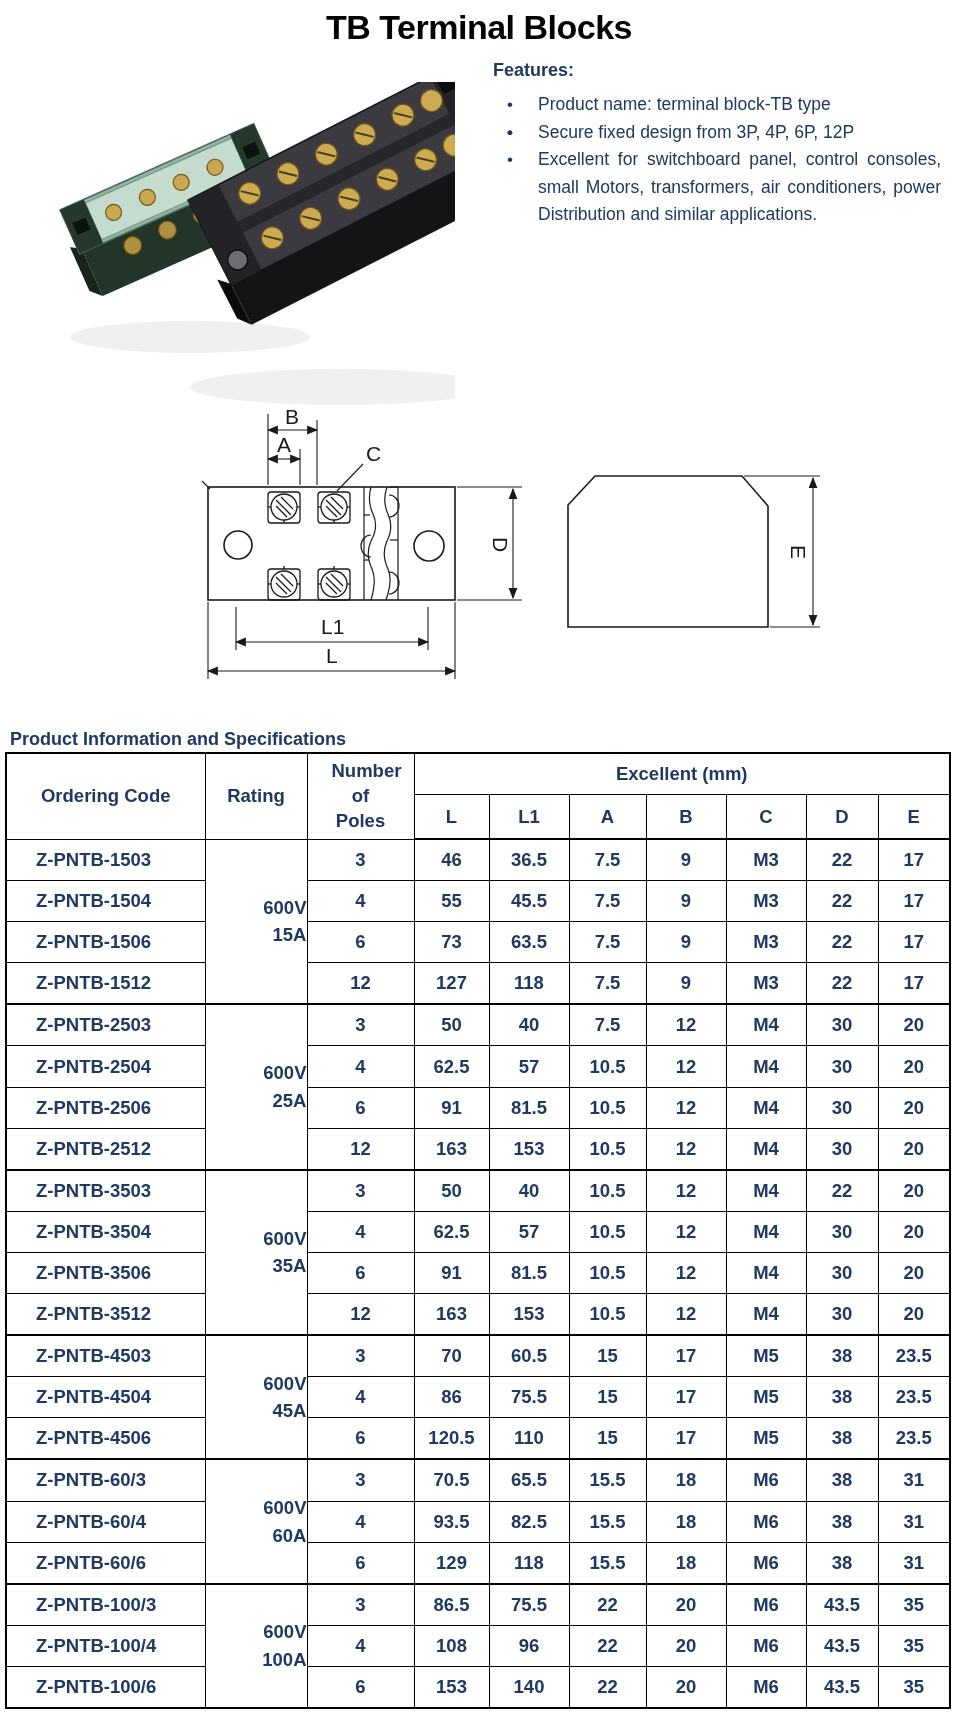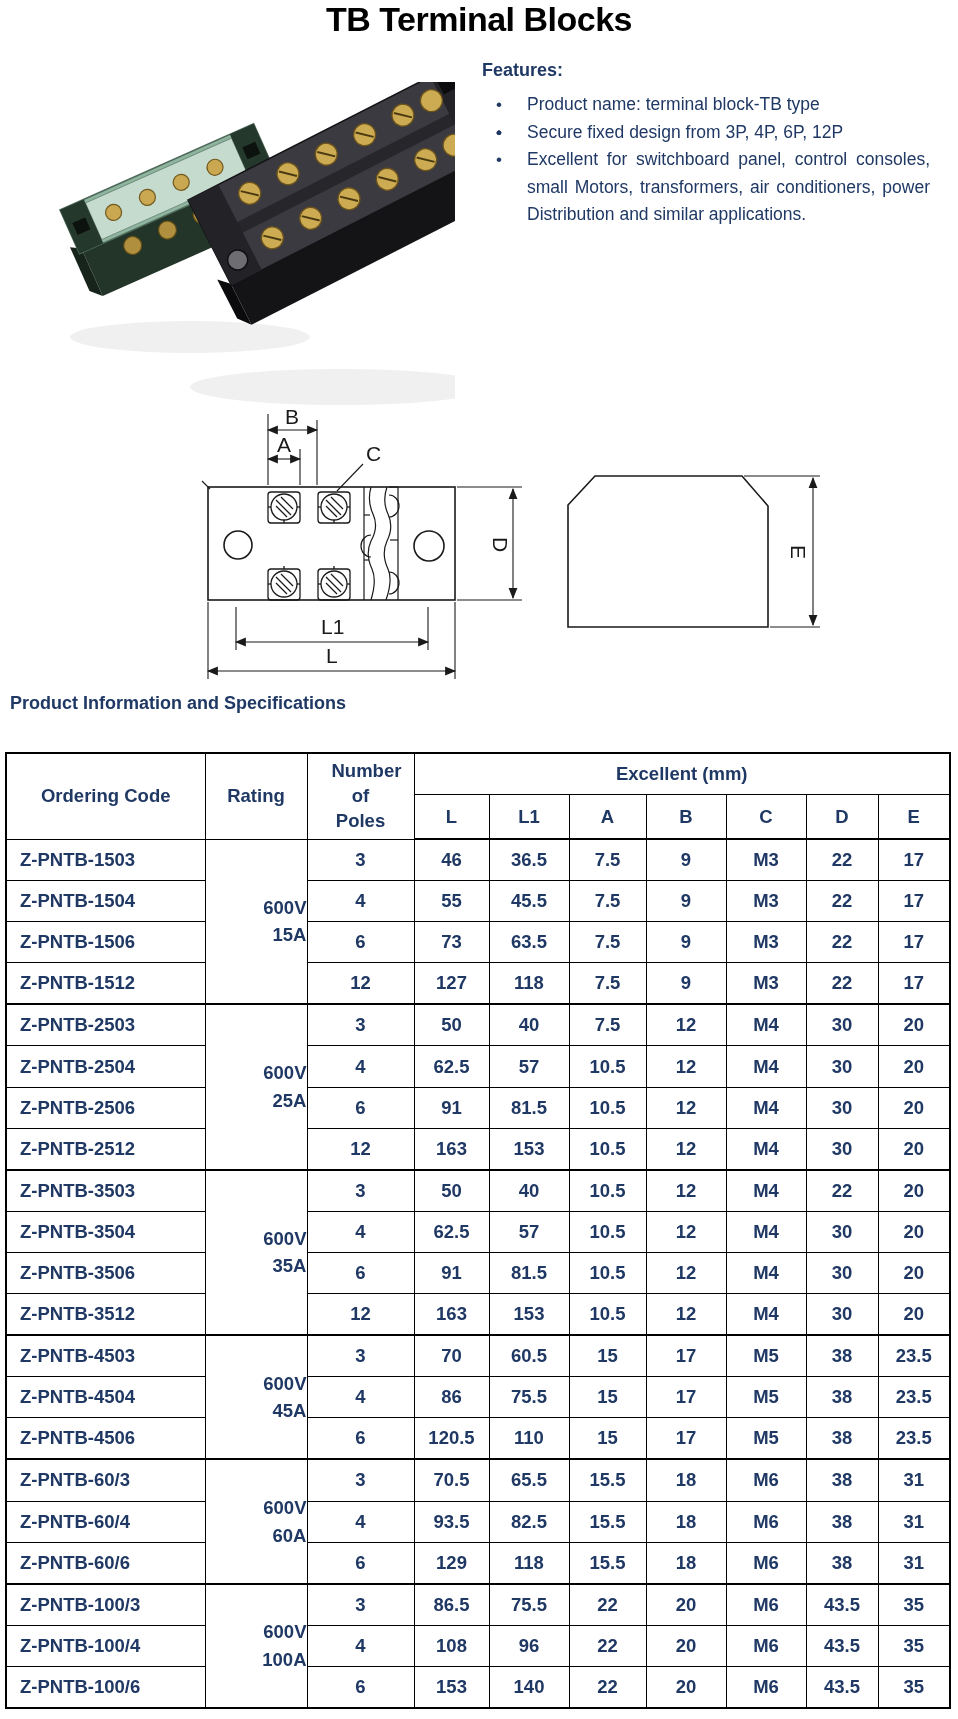--- a/index.html
+++ b/index.html
@@ -1,42 +1,42 @@
 <!DOCTYPE html>
 <html><head>
 <meta charset="utf-8">
 <style>
   html,body{margin:0;padding:0;background:#fff;}
   #page{position:relative;width:958px;height:1719px;background:#fff;overflow:hidden;
         font-family:"Liberation Sans",sans-serif;}
   
-  #title{position:absolute;left:0;top:0;width:958px;text-align:center;
+  #title{position:absolute;left:0;top:8px;width:958px;text-align:center;
          font-size:34px;font-weight:700;color:#000;letter-spacing:-0.5px;}
   
-  #features{position:absolute;left:482px;top:60px;width:448px;color:#1F3864;}
+  #features{position:absolute;left:493px;top:60px;width:448px;color:#1F3864;}
   #features .f-head{font-size:18px;font-weight:700;margin-bottom:10px;}
   .feature-item{position:relative;padding-left:45px;font-size:17.5px;line-height:27.5px;
                 text-align:justify;color:#1F3864;}
   .feature-item .bullet{position:absolute;left:14px;top:0;font-size:17px;}
   
   #photo,#diagram{position:absolute;}
   #photo{left:40px;top:82px;}
   #diagram{left:140px;top:368px;}
   
-  #spec-heading{position:absolute;left:10px;top:693px;font-size:18px;font-weight:700;color:#1F3864;}
+  #spec-heading{position:absolute;left:10px;top:729px;font-size:18px;font-weight:700;color:#1F3864;}
   
   #spec-table{position:absolute;left:5px;top:752px;width:944px;border-collapse:collapse;
               table-layout:fixed;border:2.6px solid #000;color:#1F3864;}
   #spec-table th,#spec-table td{border:1.4px solid #000;padding:0;text-align:center;
               font-size:18.5px;font-weight:700;color:#1F3864;background:#fff;}
   #spec-table thead tr.main th{height:40px;}
   #spec-table thead tr.sub th{height:43px;border-bottom:2.6px solid #000;}
   #spec-table thead th.poles-h{padding:0 24px;line-height:1.35;}
   #spec-table tbody td{height:40.1px;}
-  #spec-table tbody td.code{text-align:left;padding-left:13px;margin-top:13px;}
+  #spec-table tbody td.code{text-align:left;padding-left:29px;margin-top:13px;}
   #spec-table tbody td.rating div{line-height:1.5;text-align:right;}
   #spec-table tbody tr.gs td{border-top:2.6px solid #000;}
   .dimline{stroke:#1a1a1a;stroke-width:1.1;fill:none;}
   .bodyline{stroke:#1a1a1a;stroke-width:1.6;fill:#fff;}
   .dimtext{font-family:"Liberation Sans",sans-serif;font-size:21px;fill:#1a1a1a;}
 </style>
 </head>
 <body>
 
 <div id="page">

